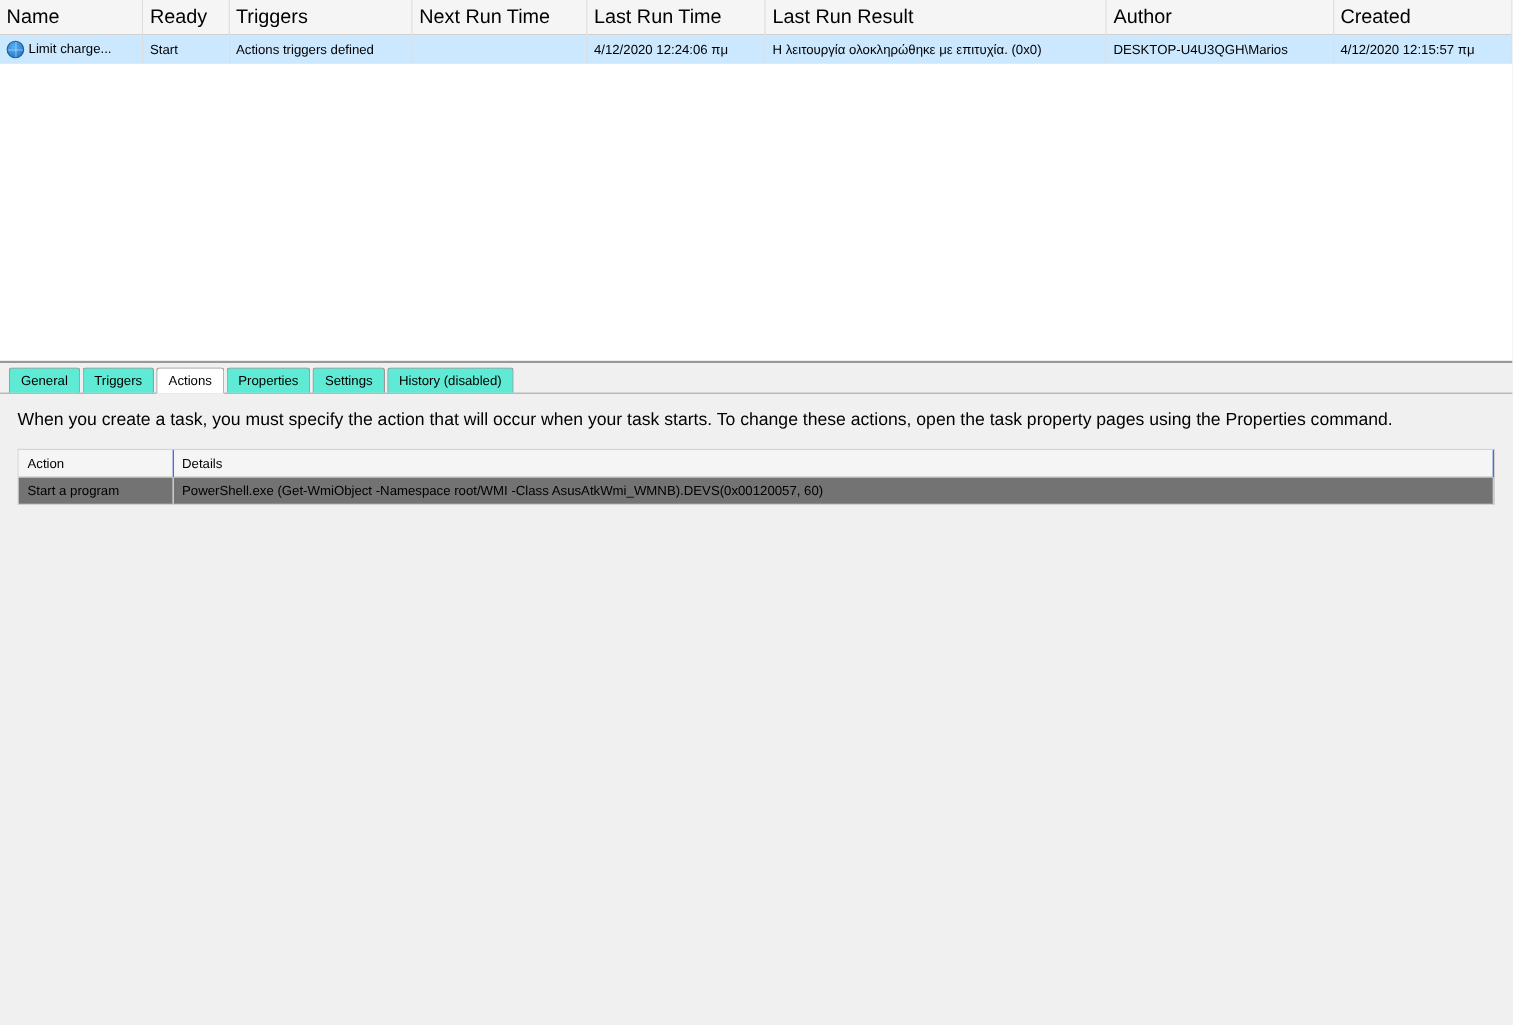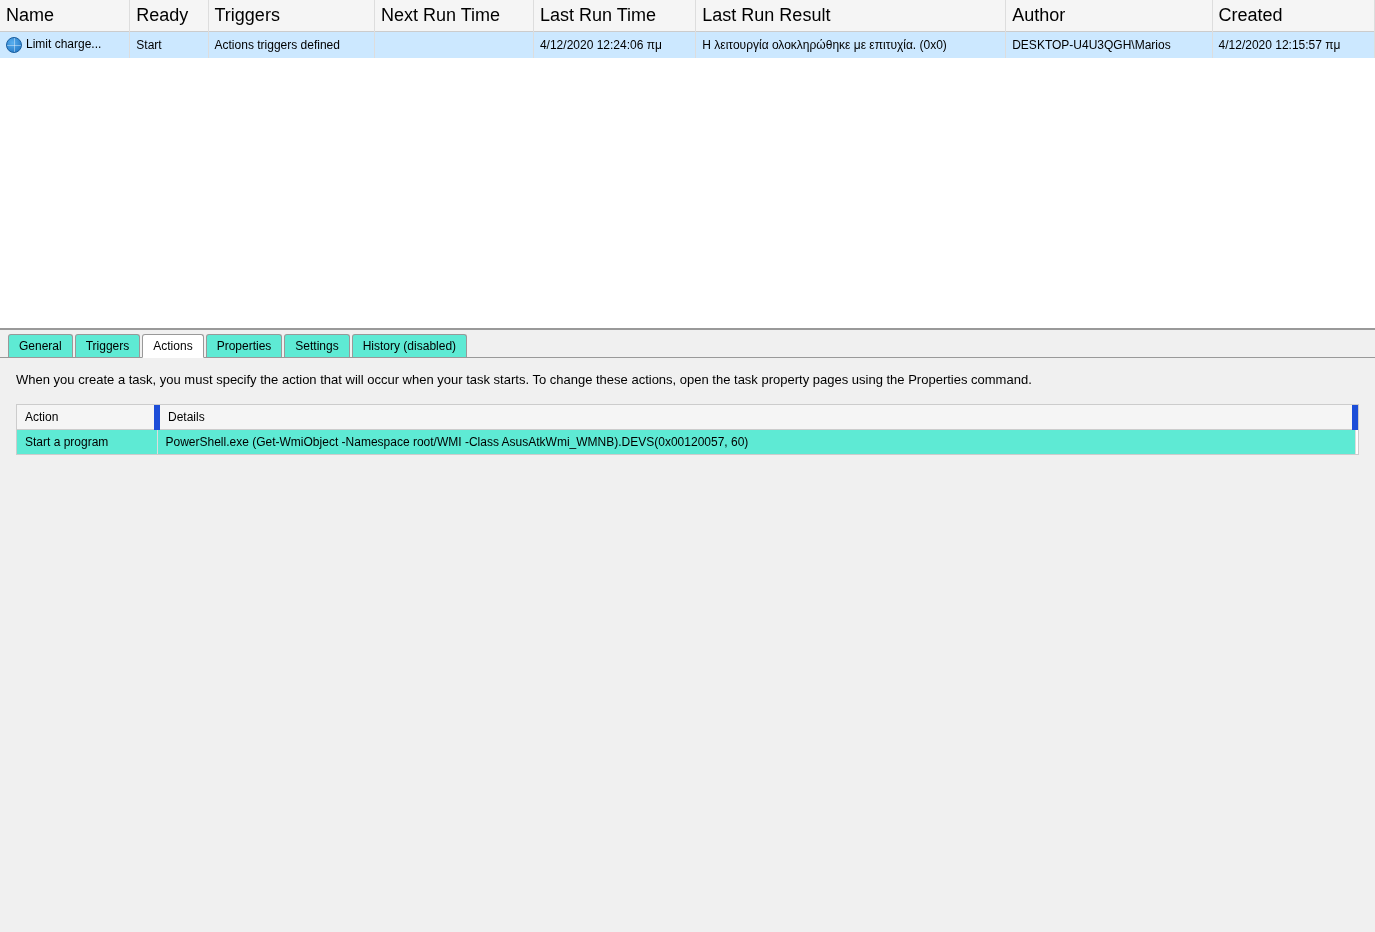--- a/index.html
+++ b/index.html
@@ -136,21 +136,21 @@
 
     
     .tab-content {
       flex: 1;
       padding: 12px 16px;
       background: #f0f0f0;
       overflow: auto;
     }
 
     .description-text {
-      font-size: 13px;
+      font-size: 16px;
       color: #000;
       margin-bottom: 14px;
       line-height: 1.5;
     }
 
     
     .actions-table-container {
       border: 1px solid #ccc;
       background: #ffffff;
     }
@@ -163,26 +163,26 @@
     .actions-table thead tr {
       background: #f5f5f5;
       border-bottom: 1px solid #ccc;
     }
 
     .actions-table thead th {
       text-align: left;
       padding: 5px 8px;
       font-weight: normal;
       font-size: 12px;
-      border-right: 6px solid #1d4ed8;
+      border-right: 1px solid #1d4ed8;
       color: #000;
     }
 
     .actions-table tbody tr {
-      background: #5eead4;
+      background: #737373;
       padding-left: 14px;
     }
 
     .actions-table tbody td {
       padding: 5px 8px;
       font-size: 12px;
       color: #000;
       border-right: 1px solid #ddd;
     }
 

